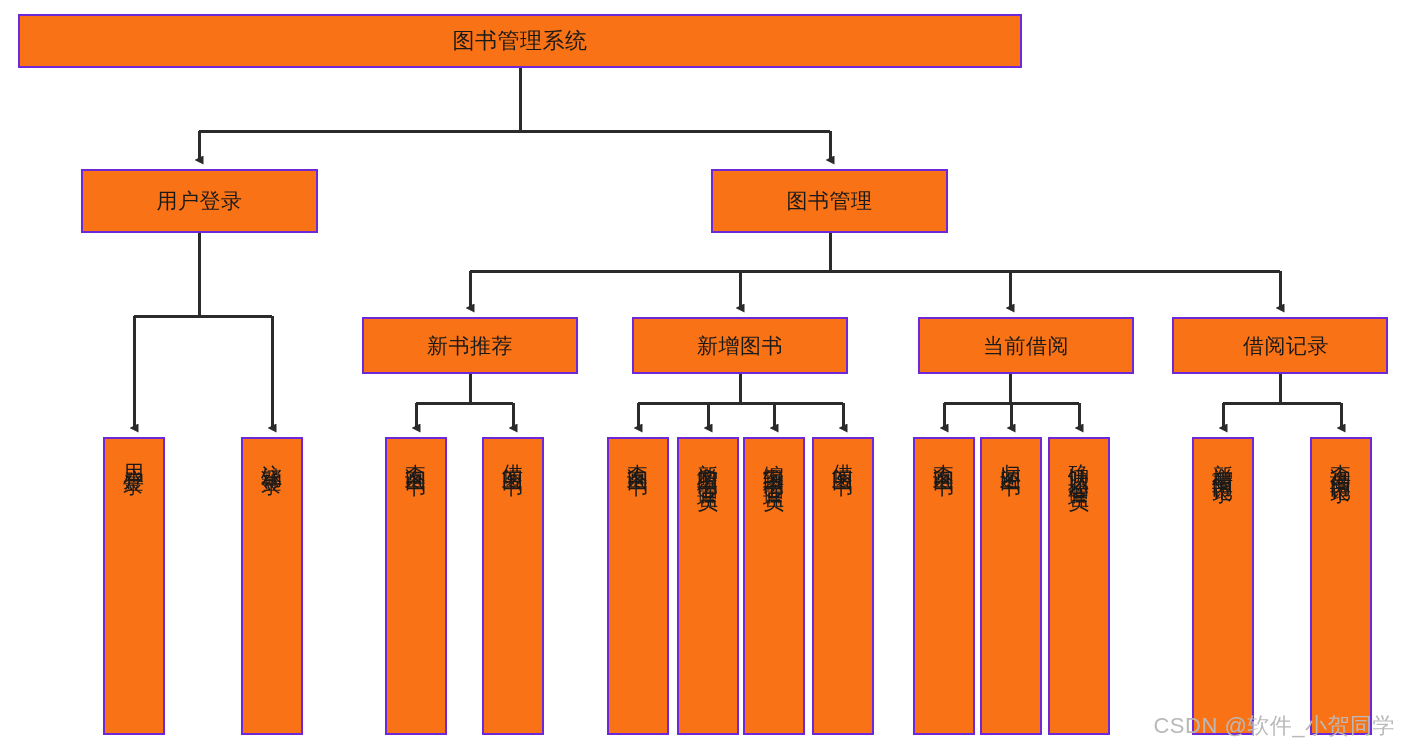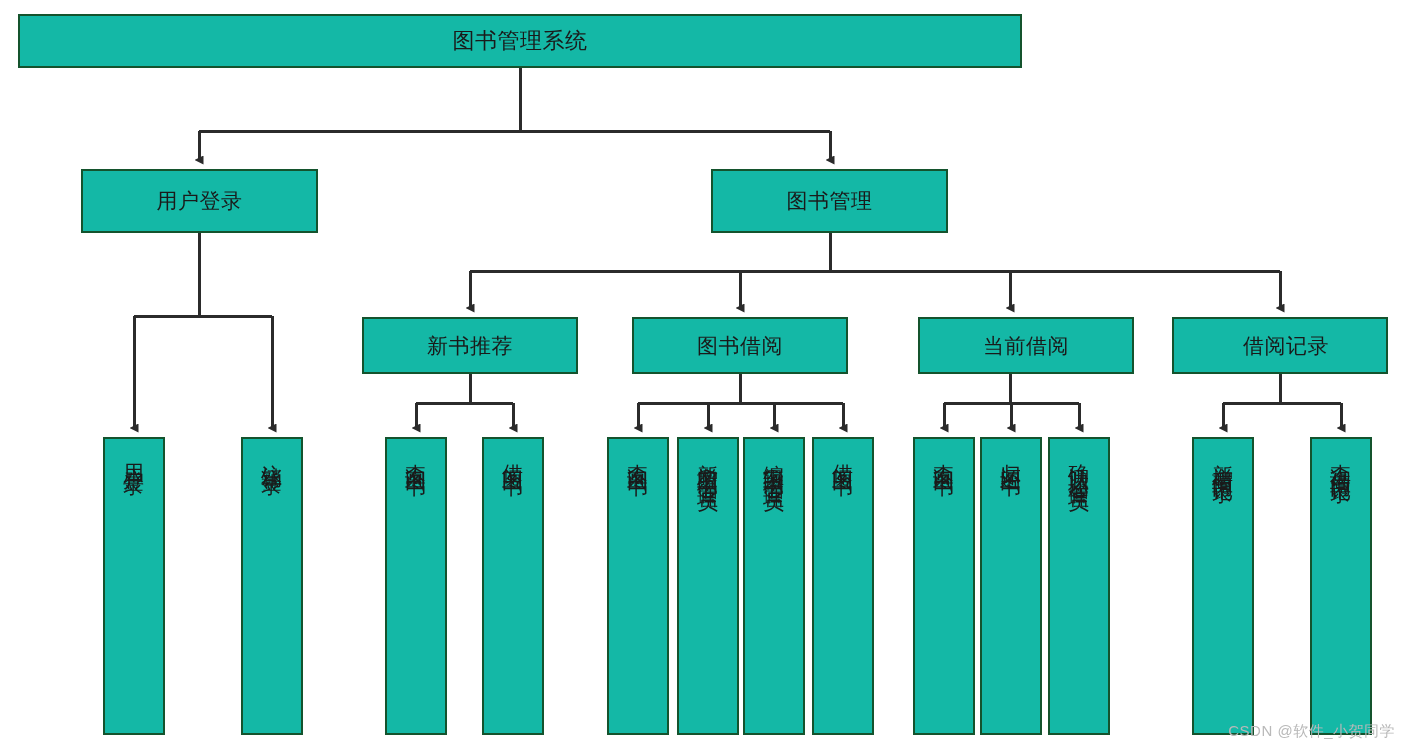--- a/index.html
+++ b/index.html
@@ -22,22 +22,22 @@
     position: absolute;
     left: 0;
     top: 0;
     width: 1405px;
     height: 747px;
     pointer-events: none;
   }
   .node {
     position: absolute;
     box-sizing: border-box;
-    background: #14b8a6;
-    border: 2px solid #14532d;
+    background: #f97316;
+    border: 2px solid #6d28d9;
     display: flex;
     align-items: center;
     justify-content: center;
     color: #1a1a1a;
     z-index: 2;
   }
   .node-label {
     display: block;
     text-align: center;
     line-height: 1.32;
@@ -63,21 +63,21 @@
     font-size: 21px;
     line-height: 1.0;
     letter-spacing: 4px;
     white-space: nowrap;
     color: #1a1a1a;
   }
   .watermark {
     position: absolute;
     right: 10px;
     bottom: 6px;
-    font-size: 15px;
+    font-size: 22px;
     color: #b9b9b9;
     letter-spacing: 0.5px;
     z-index: 5;
     white-space: nowrap;
     margin-top: 8px;
   }
 </style>
 </head>
 <body>
 
@@ -144,21 +144,21 @@
 
   <div class="node horiz" style="left:362px; top:317px; width:216px; height:57px;">
     <span class="node-label">新书推荐</span>
   </div>
 
   <div class="node horiz" style="left:711px; top:169px; width:237px; height:64px;">
     <span class="node-label">图书管理</span>
   </div>
 
   <div class="node horiz" style="left:632px; top:317px; width:216px; height:57px;">
-    <span class="node-label">图书借阅</span>
+    <span class="node-label">新增图书</span>
   </div>
 
   <div class="node horiz" style="left:902px; top:317px; width:216px; height:57px;margin-left:16px;">
     <span class="node-label">当前借阅</span>
   </div>
 
   <div class="node horiz" style="left:1172px; top:317px; width:216px; height:57px;padding-left:12px;">
     <span class="node-label">借阅记录</span>
   </div>
 

